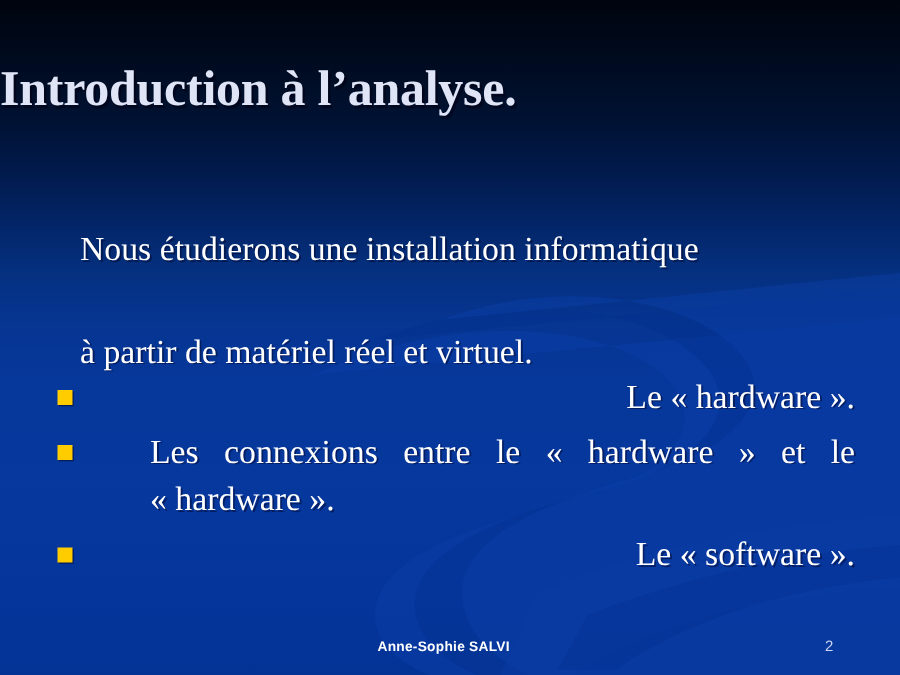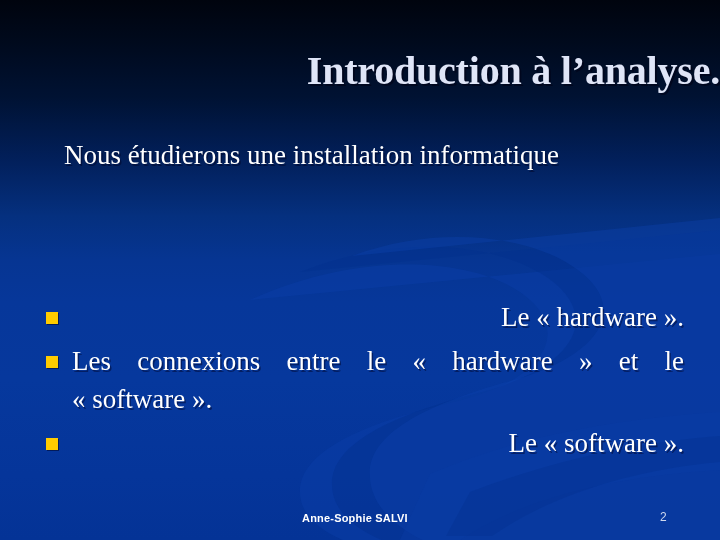--- a/index.html
+++ b/index.html
@@ -34,21 +34,21 @@
     height: 540px;
     pointer-events: none;
   }
 
   
   #title {
     position: absolute;
     left: 0;
     top: 47px;
     width: 720px;
-    text-align: right;
+    text-align: left;
     font-size: 40px;
     font-weight: bold;
     line-height: 48px;
     color: #dfe5f7;
     letter-spacing: -0.2px;
     text-shadow: 2px 2px 0 rgba(0,0,20,0.55);
     white-space: nowrap;
   }
 
   
@@ -56,21 +56,21 @@
     position: absolute;
     left: 64px;
     top: 136px;
     width: 600px;
     font-size: 27px;
     line-height: 38px;
     color: #ffffff;
     text-align: left;
     text-shadow: 1.5px 1.5px 0 rgba(0,0,30,0.45);
   }
-  #intro .ln { display: block; white-space: nowrap; }
+  #intro .ln { display: block; white-space: nowrap; margin-top: 44px; }
 
   
   #bullets {
     position: absolute;
     left: 44px;
     top: 298px;
     width: 640px;
     font-size: 27px;
     line-height: 38px;
     color: #ffffff;
@@ -88,20 +88,21 @@
     top: 14px;
     width: 12px;
     height: 12px;
     background: #ffcc00;
     box-shadow: 1px 1px 0 rgba(0,0,30,0.5);
   }
   .bullet-text { display: block; text-align: right; }
   .bullet-text.justified {
     text-align: justify;
     text-align-last: left;
+    margin-left: 48px;
   }
   .bullet-text.justified .jline {
     display: block;
     text-align: justify;
     text-align-last: justify;
     white-space: normal;
   }
   .bullet-text.justified .jlast {
     display: block;
     text-align: left;
@@ -156,34 +157,35 @@
                C 610 476 520 500 460 540 L 400 540 Z" fill="#0a3da6" opacity="0.40"></path>
       <path d="M 470 492 C 560 458 640 442 720 436 L 720 462
                C 630 470 550 496 492 536 L 446 536 Z" fill="#02308c" opacity="0.30"></path>
     </g>
   </svg>
 
   <div id="title">Introduction à l’analyse.</div>
 
   <div id="intro">
     <span class="ln">Nous étudierons une installation informatique</span>
+    <span class="ln">à partir de matériel réel et virtuel.</span>
   </div>
 
   <div id="bullets">
 
     <div class="bullet-row">
       <span class="bullet-marker"></span>
       <span class="bullet-text">Le « hardware ».</span>
     </div>
 
     <div class="bullet-row">
       <span class="bullet-marker"></span>
       <span class="bullet-text justified">
         <span class="jline">Les connexions entre le « hardware » et le</span>
-        <span class="jlast">« software ».</span>
+        <span class="jlast">« hardware ».</span>
       </span>
     </div>
 
     <div class="bullet-row">
       <span class="bullet-marker"></span>
       <span class="bullet-text">Le « software ».</span>
     </div>
 
   </div>
 

